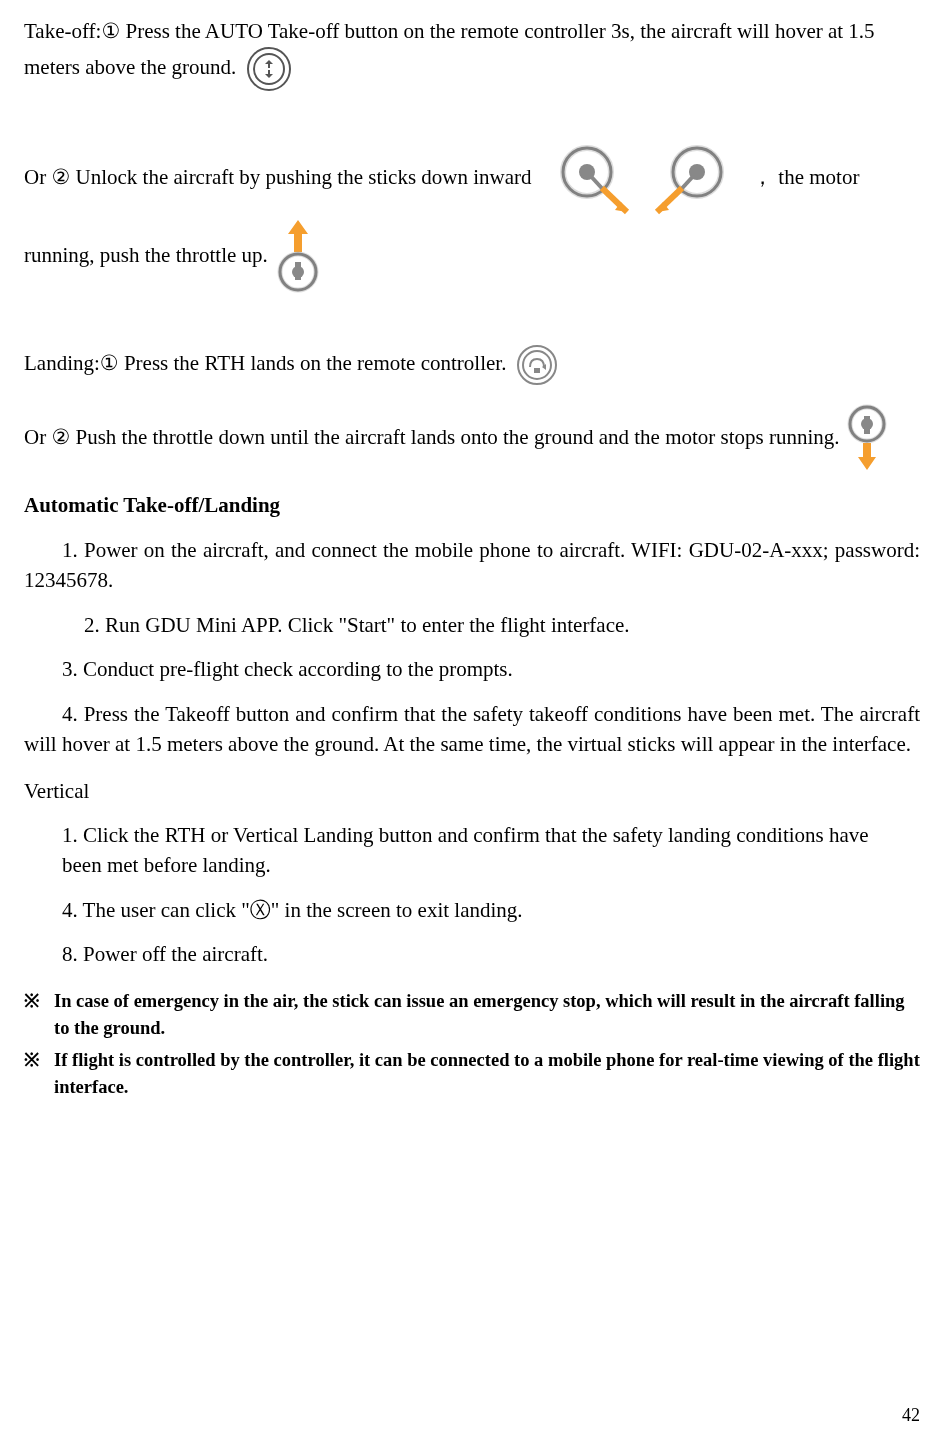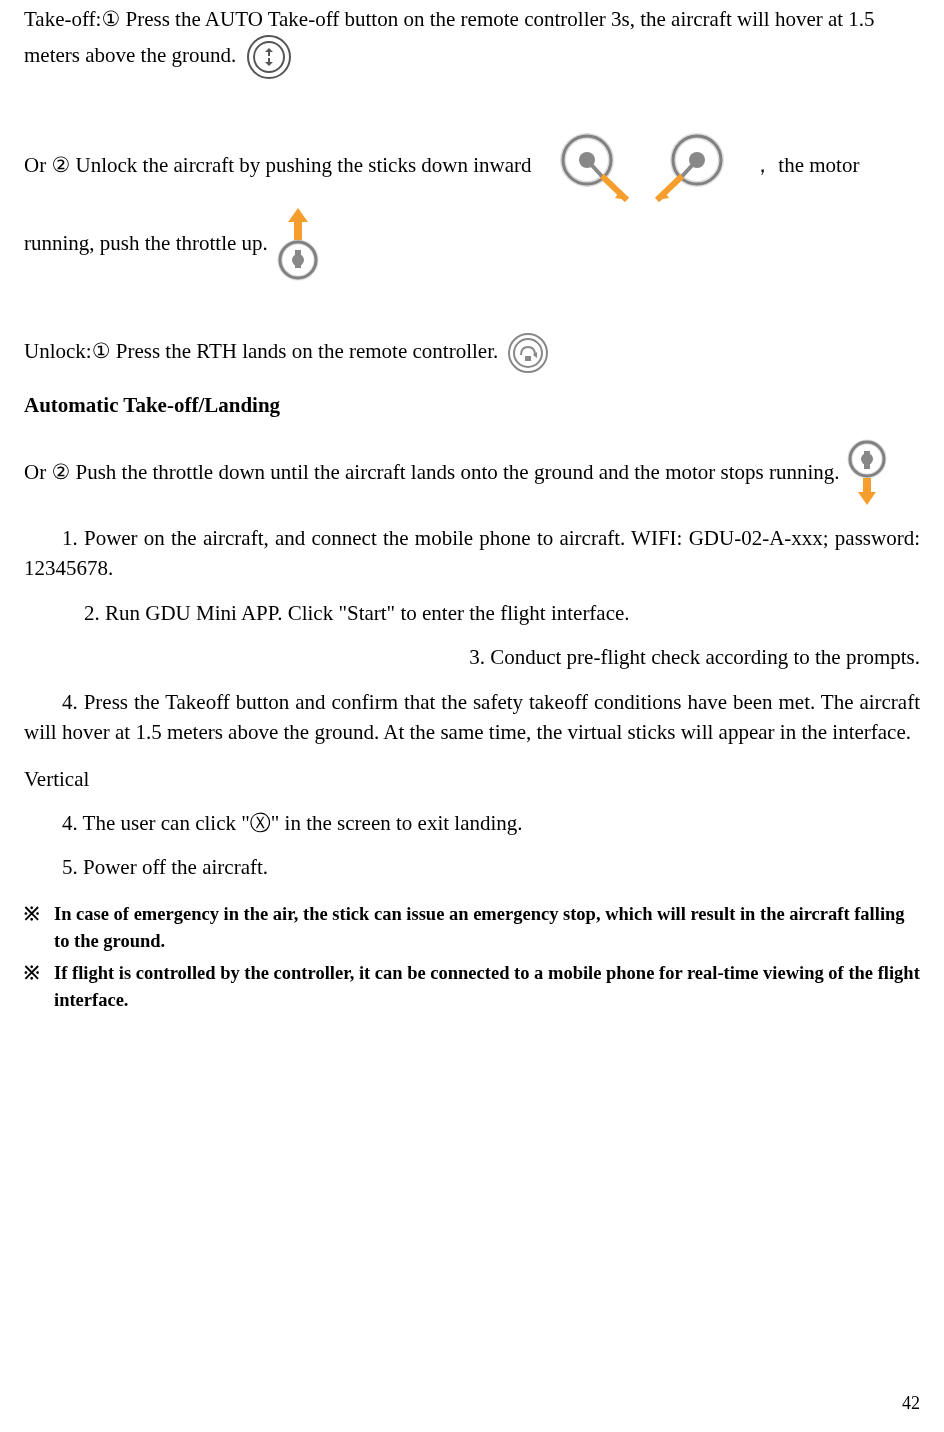--- a/index.html
+++ b/index.html
@@ -41,21 +41,21 @@
   .note-sym { width: 30px; flex-shrink: 0; font-weight: bold; }
   .note-body { flex: 1; font-weight: bold; }
   svg { display: block; }
   .circled { font-family: "Arial Unicode MS","Segoe UI Symbol",serif; }
 </style>
 </head>
 <body>
 
 <div class="page">
 
-  <div class="para" style="margin-top:4px;">
+  <div class="para" style="margin-top:16px;">
     <span>Take-off:</span><span class="circled">①</span><span> Press the AUTO Take-off button on the remote controller 3s, the aircraft will hover at 1.5 meters above the ground.</span>
     <span class="inline-icon" style="margin-left:4px;">
       <svg width="46" height="46" viewBox="0 0 46 46">
         <circle cx="23" cy="23" r="21" fill="none" stroke="#555" stroke-width="2"></circle>
         <circle cx="23" cy="23" r="15" fill="none" stroke="#555" stroke-width="2"></circle>
         <path d="M23 14 l4 4 h-3 v4 h-2 v-4 h-3 z" fill="#555"></path>
         <path d="M23 32 l-4 -4 h3 v-4 h2 v4 h3 z" fill="#555"></path>
       </svg>
     </span>
   </div>
@@ -90,60 +90,61 @@
         <circle cx="25" cy="54" r="18" fill="none" stroke="#aaa" stroke-width="5" stroke-opacity="0.4"></circle>
         <rect x="22" y="44" width="6" height="18" fill="#888"></rect>
         <circle cx="25" cy="54" r="6" fill="#888"></circle>
       </svg>
     </span>
   </div>
 
   <div style="height:28px;"></div>
 
   <div class="para">
-    <span>Unlock:</span><span class="circled">①</span><span> Press the RTH lands on the remote controller. </span>
+    <span>Landing:</span><span class="circled">①</span><span> Press the RTH lands on the remote controller. </span>
     <span class="inline-icon" style="margin-left:4px;">
       <svg width="42" height="42" viewBox="0 0 42 42">
         <circle cx="21" cy="21" r="19" fill="none" stroke="#888" stroke-width="2"></circle>
         <circle cx="21" cy="21" r="14" fill="none" stroke="#888" stroke-width="2"></circle>
         <path d="M14 23 q0 -8 7 -8 q7 0 7 8" fill="none" stroke="#888" stroke-width="2"></path>
         <path d="M26 23 l4 -3 l0 6 z" fill="#888"></path>
         <rect x="18" y="24" width="6" height="5" fill="#888"></rect>
       </svg>
     </span>
   </div>
-
-  <div class="para bold" style="margin-top:16px;">Automatic Take-off/Landing</div>
 
   <div class="para" style="margin-top:18px;">
     <span>Or </span><span class="circled">②</span><span> Push the throttle down until the aircraft lands onto the ground and the motor stops running. </span>
     <span class="inline-icon">
       <svg width="44" height="70" viewBox="0 0 44 70">
         <circle cx="22" cy="20" r="17" fill="none" stroke="#666" stroke-width="3"></circle>
         <circle cx="22" cy="20" r="17" fill="none" stroke="#aaa" stroke-width="5" stroke-opacity="0.4"></circle>
         <rect x="19" y="12" width="6" height="18" fill="#888"></rect>
         <circle cx="22" cy="20" r="6" fill="#888"></circle>
         <path d="M22 66 l-9 -13 h5 v-14 h8 v14 h5 z" fill="#f59e2e"></path>
       </svg>
     </span>
   </div>
 
+  <div class="para bold" style="margin-top:16px;">Automatic Take-off/Landing</div>
+
 
   <div>
     <div class="step justify" style="text-indent:38px;">1.  Power on the aircraft, and connect the mobile phone to aircraft. WIFI: GDU-02-A-xxx; password: 12345678.</div>
     <div class="step" style="margin-left:60px;">2.  Run GDU Mini APP. Click "Start" to enter the flight interface.</div>
-    <div class="step" style="margin-left:38px;text-align:right;">3.  Conduct pre-flight check according to the prompts.</div>
+    <div class="step" style="margin-left:38px;">3.  Conduct pre-flight check according to the prompts.</div>
     <div class="step justify" style="text-indent:38px;">4.  Press the Takeoff button and confirm that the safety takeoff conditions have been met. The aircraft will hover at 1.5 meters above the ground. At the same time, the virtual sticks will appear in the interface.</div>
   </div>
 
   <div class="para" style="margin-top:16px;">Vertical</div>
 
   <div>
+    <div class="step" style="margin-left:38px; padding-right:10px;">1. Click the RTH or Vertical Landing button and confirm that the safety landing conditions have been met before landing.</div>
     <div class="step" style="margin-left:38px;">4. The user can click "Ⓧ" in the screen to exit landing.</div>
-    <div class="step" style="margin-left:38px;">5. Power off the aircraft.</div>
+    <div class="step" style="margin-left:38px;">8. Power off the aircraft.</div>
   </div>
 
   <div class="notes" style="margin-top:18px;">
     <div class="note-row">
       <div class="note-sym">※</div>
       <div class="note-body">In case of emergency in the air, the stick can issue an emergency stop, which will result in the aircraft falling to the ground.</div>
     </div>
     <div class="note-row">
       <div class="note-sym">※</div>
       <div class="note-body">If flight is controlled by the controller, it can be connected to a mobile phone for real-time viewing of the flight interface.</div>

